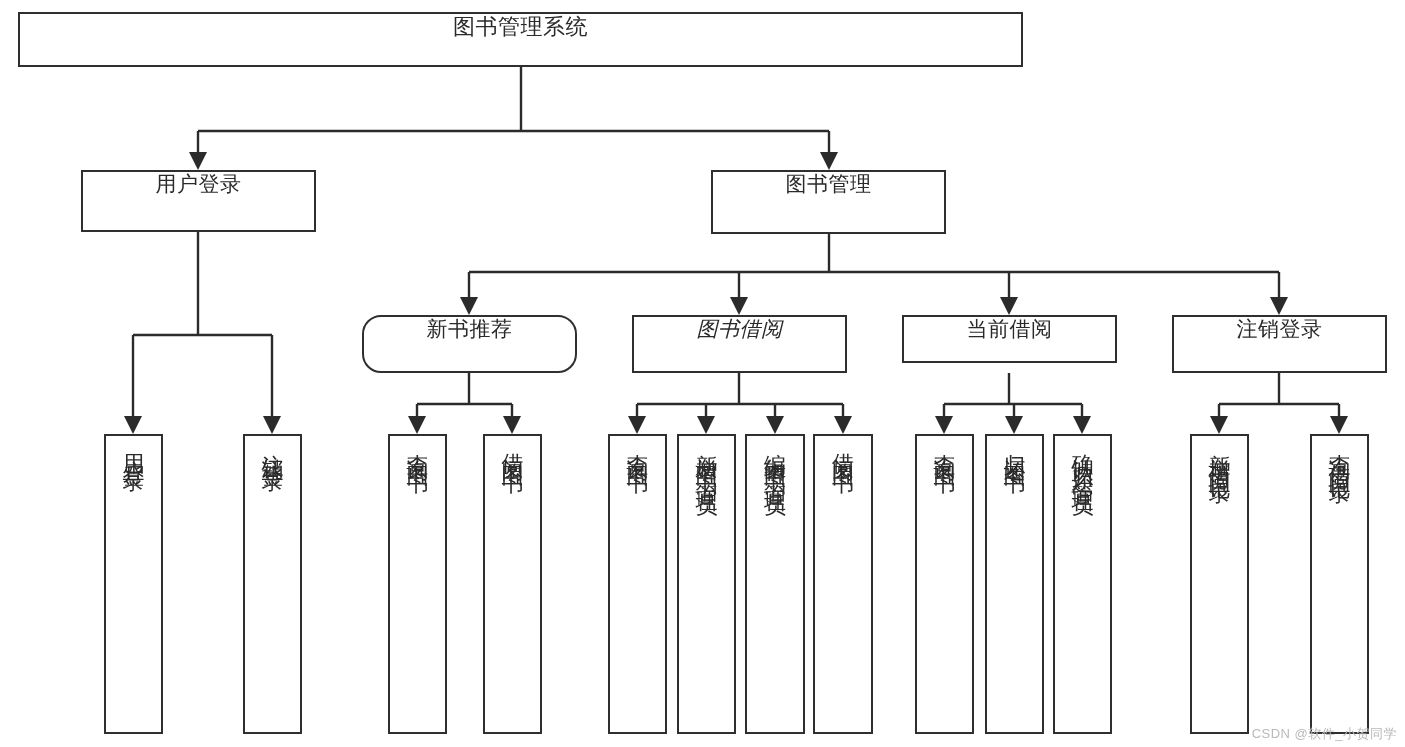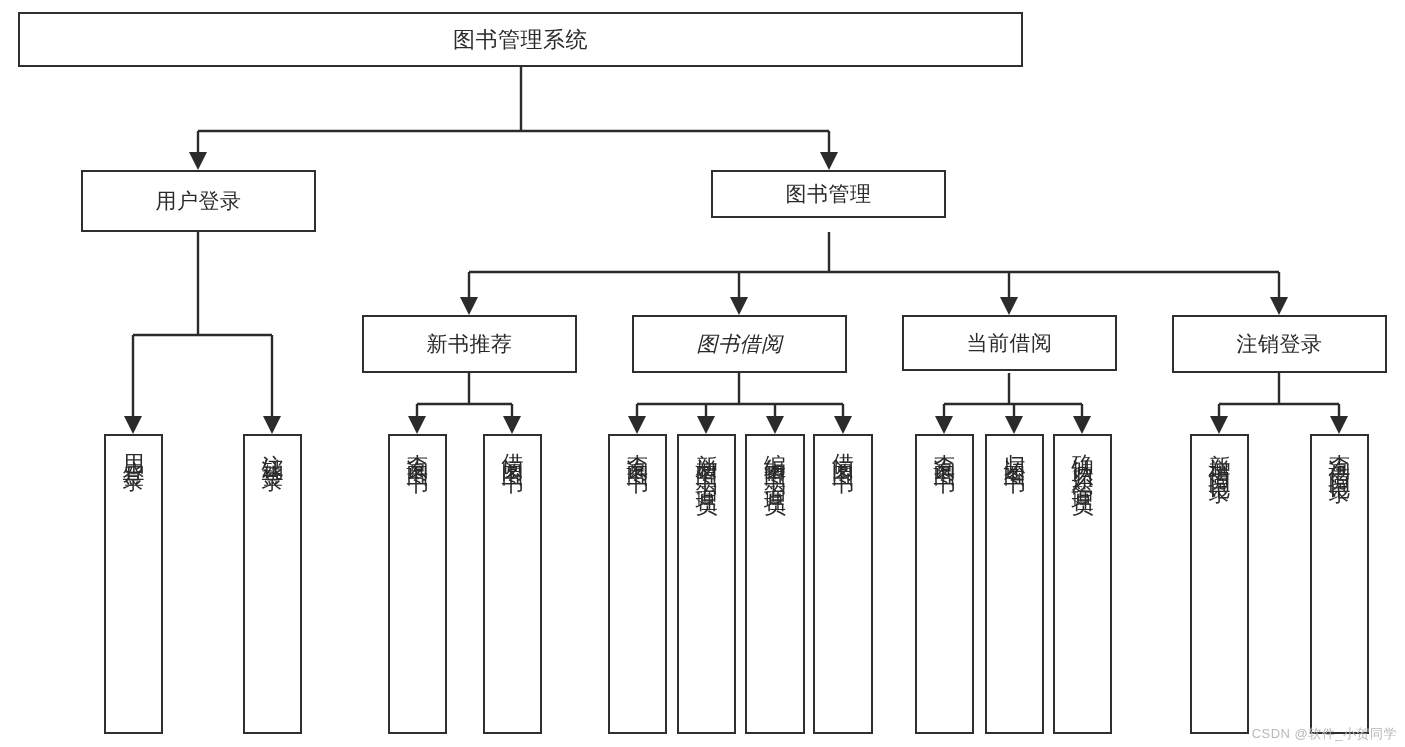--- a/index.html
+++ b/index.html
@@ -30,21 +30,21 @@
   }
   #wires polygon{ fill:#2b2b2b; }
 
   
   .node{
     position:absolute;
     box-sizing:border-box;
     background:#ffffff;
     border:2.4px solid #2f2f2f;
     display:flex;
-    align-items:center;
+    align-items:flex-start;
     justify-content:center;
     color:#2a2a2a;
     z-index:2;
   }
   .node .lbl{
     display:block;
     line-height:1.18;
     letter-spacing:0.5px;
     white-space:pre-wrap;
     text-align:center;
@@ -164,31 +164,31 @@
     </g>
   </svg>
 
   <div class="node h-node root" style="left:18px;top:12px;width:1005px;height:55px;">
     <span class="lbl">图书管理系统</span>
   </div>
 
   <div class="node h-node" style="left:81px;top:170px;width:235px;height:62px;">
     <span class="lbl">用户登录</span>
   </div>
-  <div class="node h-node" style="left:711px;top:170px;width:235px;height:48px;">
+  <div class="node h-node" style="left:711px;top:170px;width:235px;height:64px;">
     <span class="lbl">图书管理</span>
   </div>
 
-  <div class="node h-node" style="left:362px;top:315px;width:215px;height:58px;">
+  <div class="node h-node" style="left:362px;top:315px;width:215px;height:58px;border-radius:19px;">
     <span class="lbl">新书推荐</span>
   </div>
   <div class="node h-node" style="left:632px;top:315px;width:215px;height:58px;font-style:italic;">
     <span class="lbl">图书借阅</span>
   </div>
-  <div class="node h-node" style="left:902px;top:315px;width:215px;height:56px;">
+  <div class="node h-node" style="left:902px;top:315px;width:215px;height:48px;">
     <span class="lbl">当前借阅</span>
   </div>
   <div class="node h-node" style="left:1172px;top:315px;width:215px;height:58px;">
     <span class="lbl">注销登录</span>
   </div>
 
   <div class="node v-node" style="left:104px;top:434px;width:59px;height:300px;">
     <span class="lbl">用户登录</span>
   </div>
   <div class="node v-node" style="left:243px;top:434px;width:59px;height:300px;">

